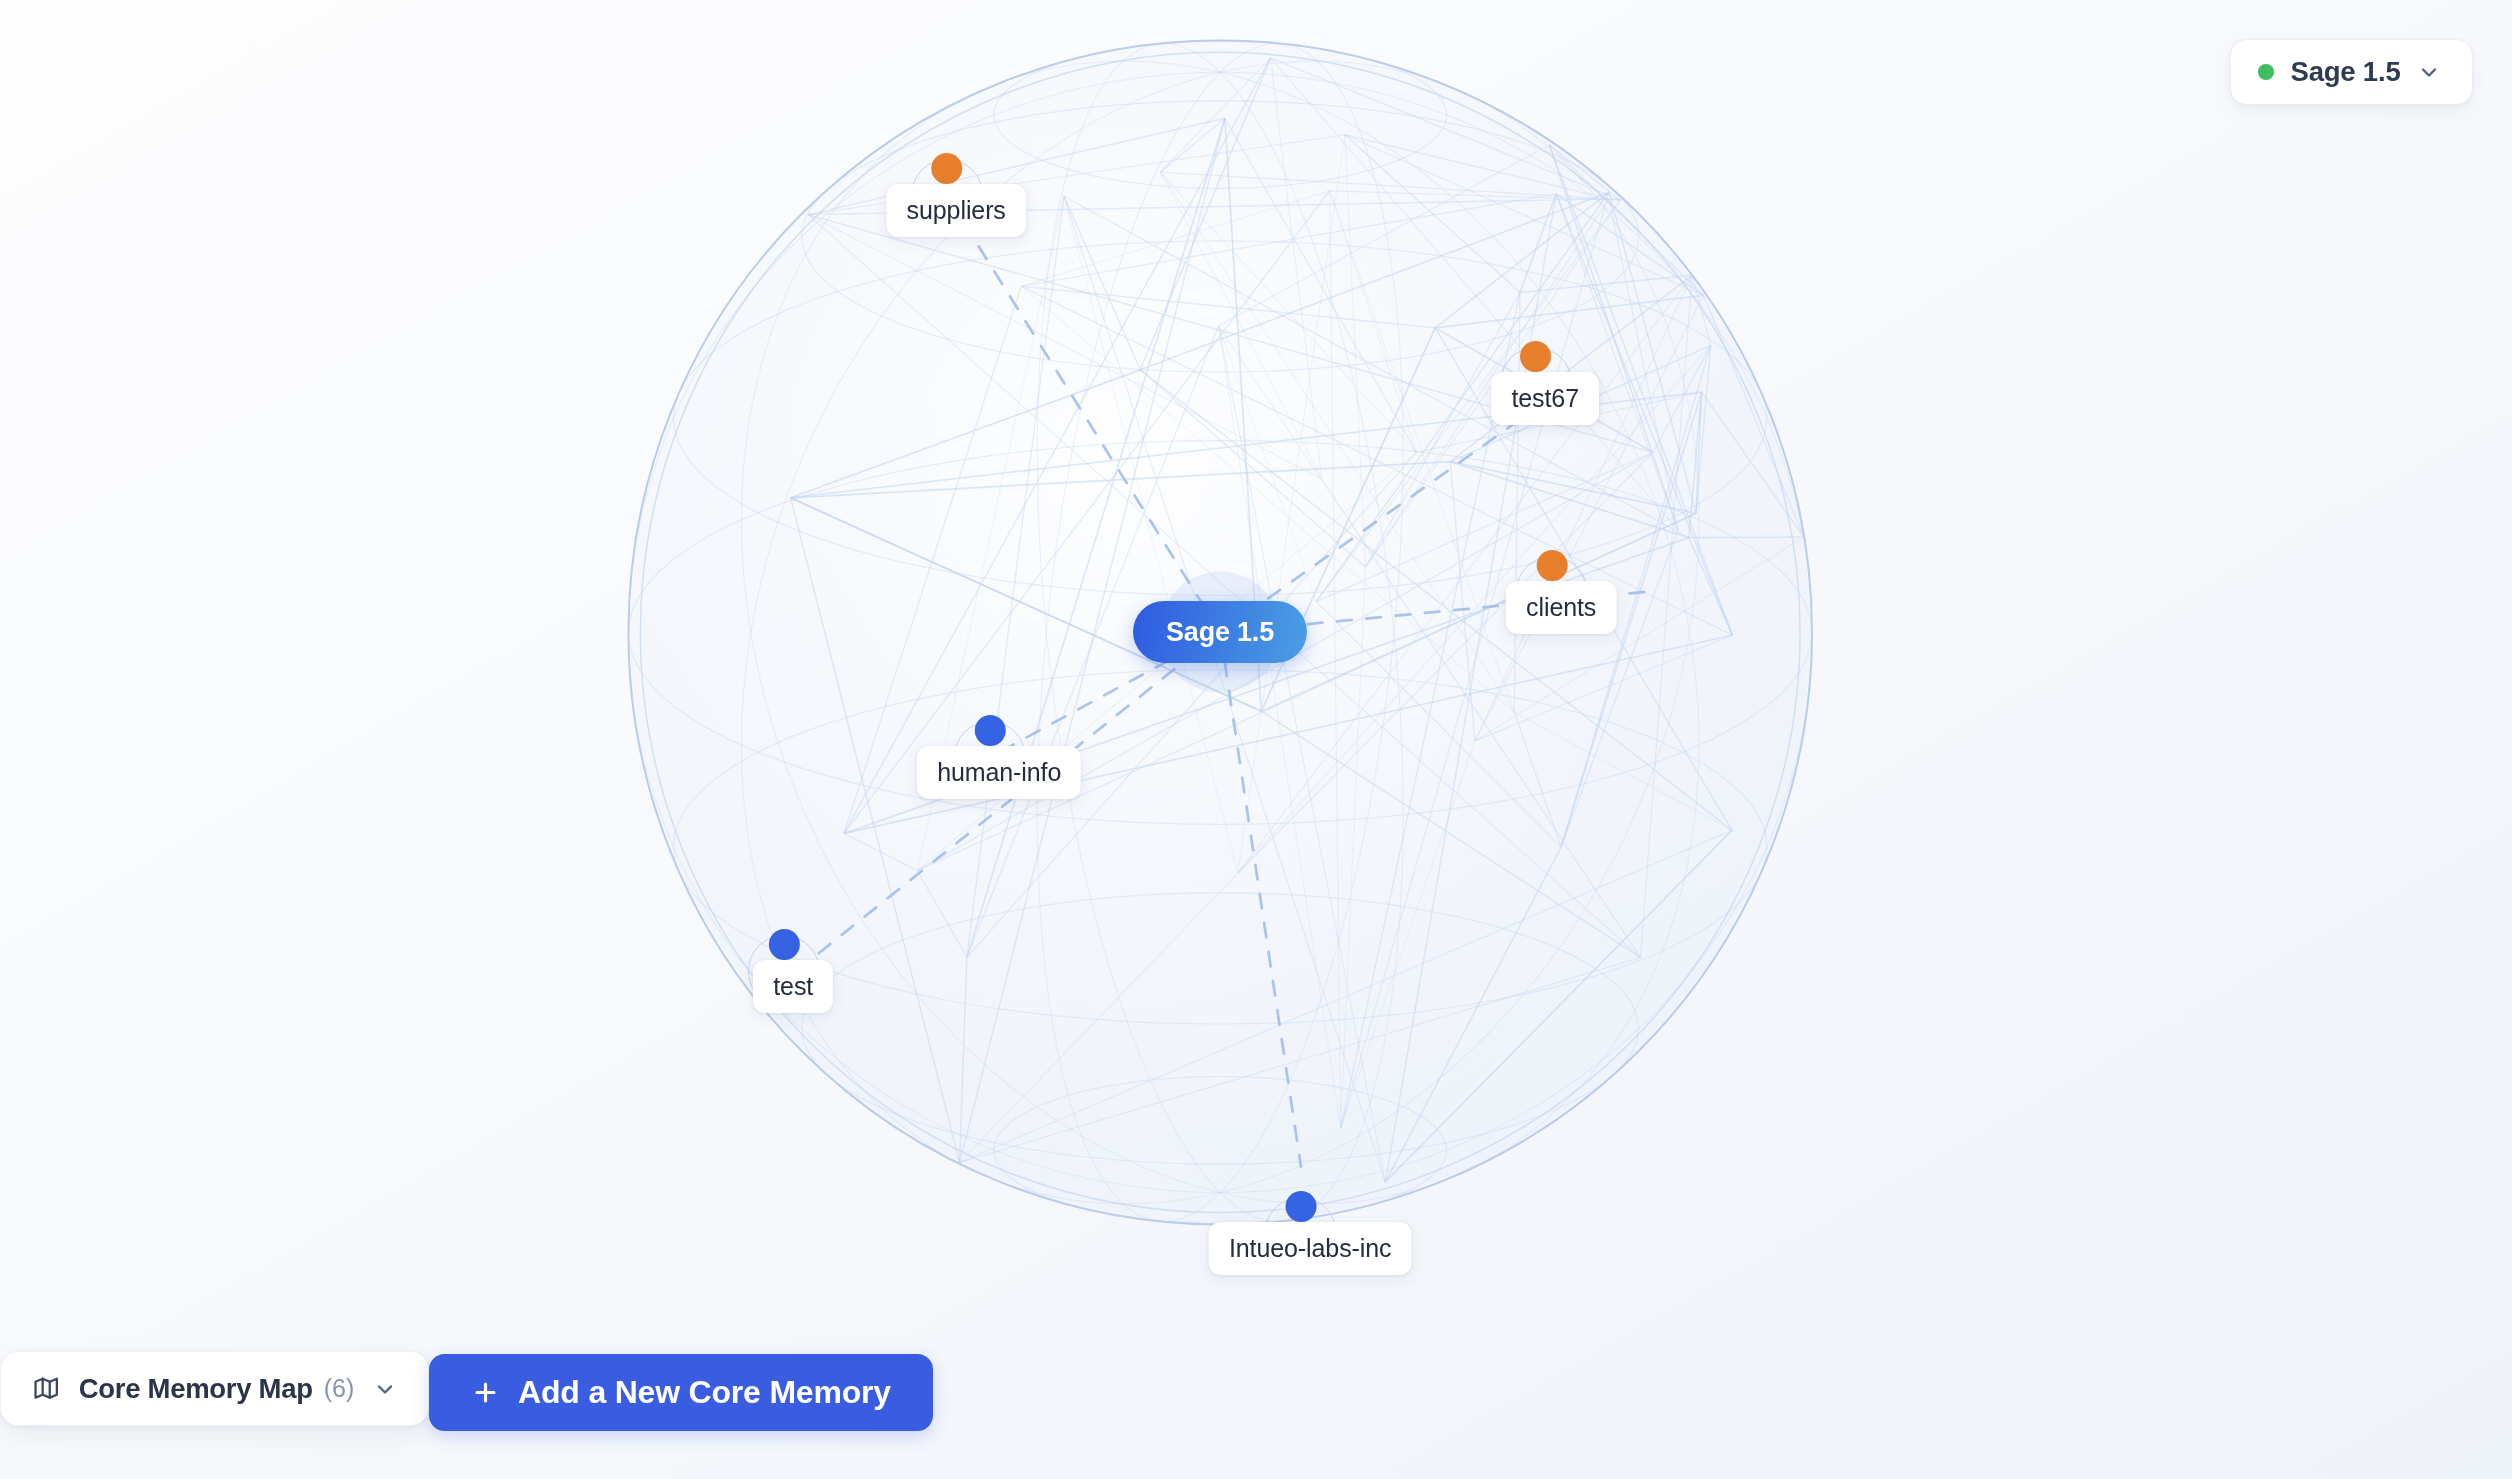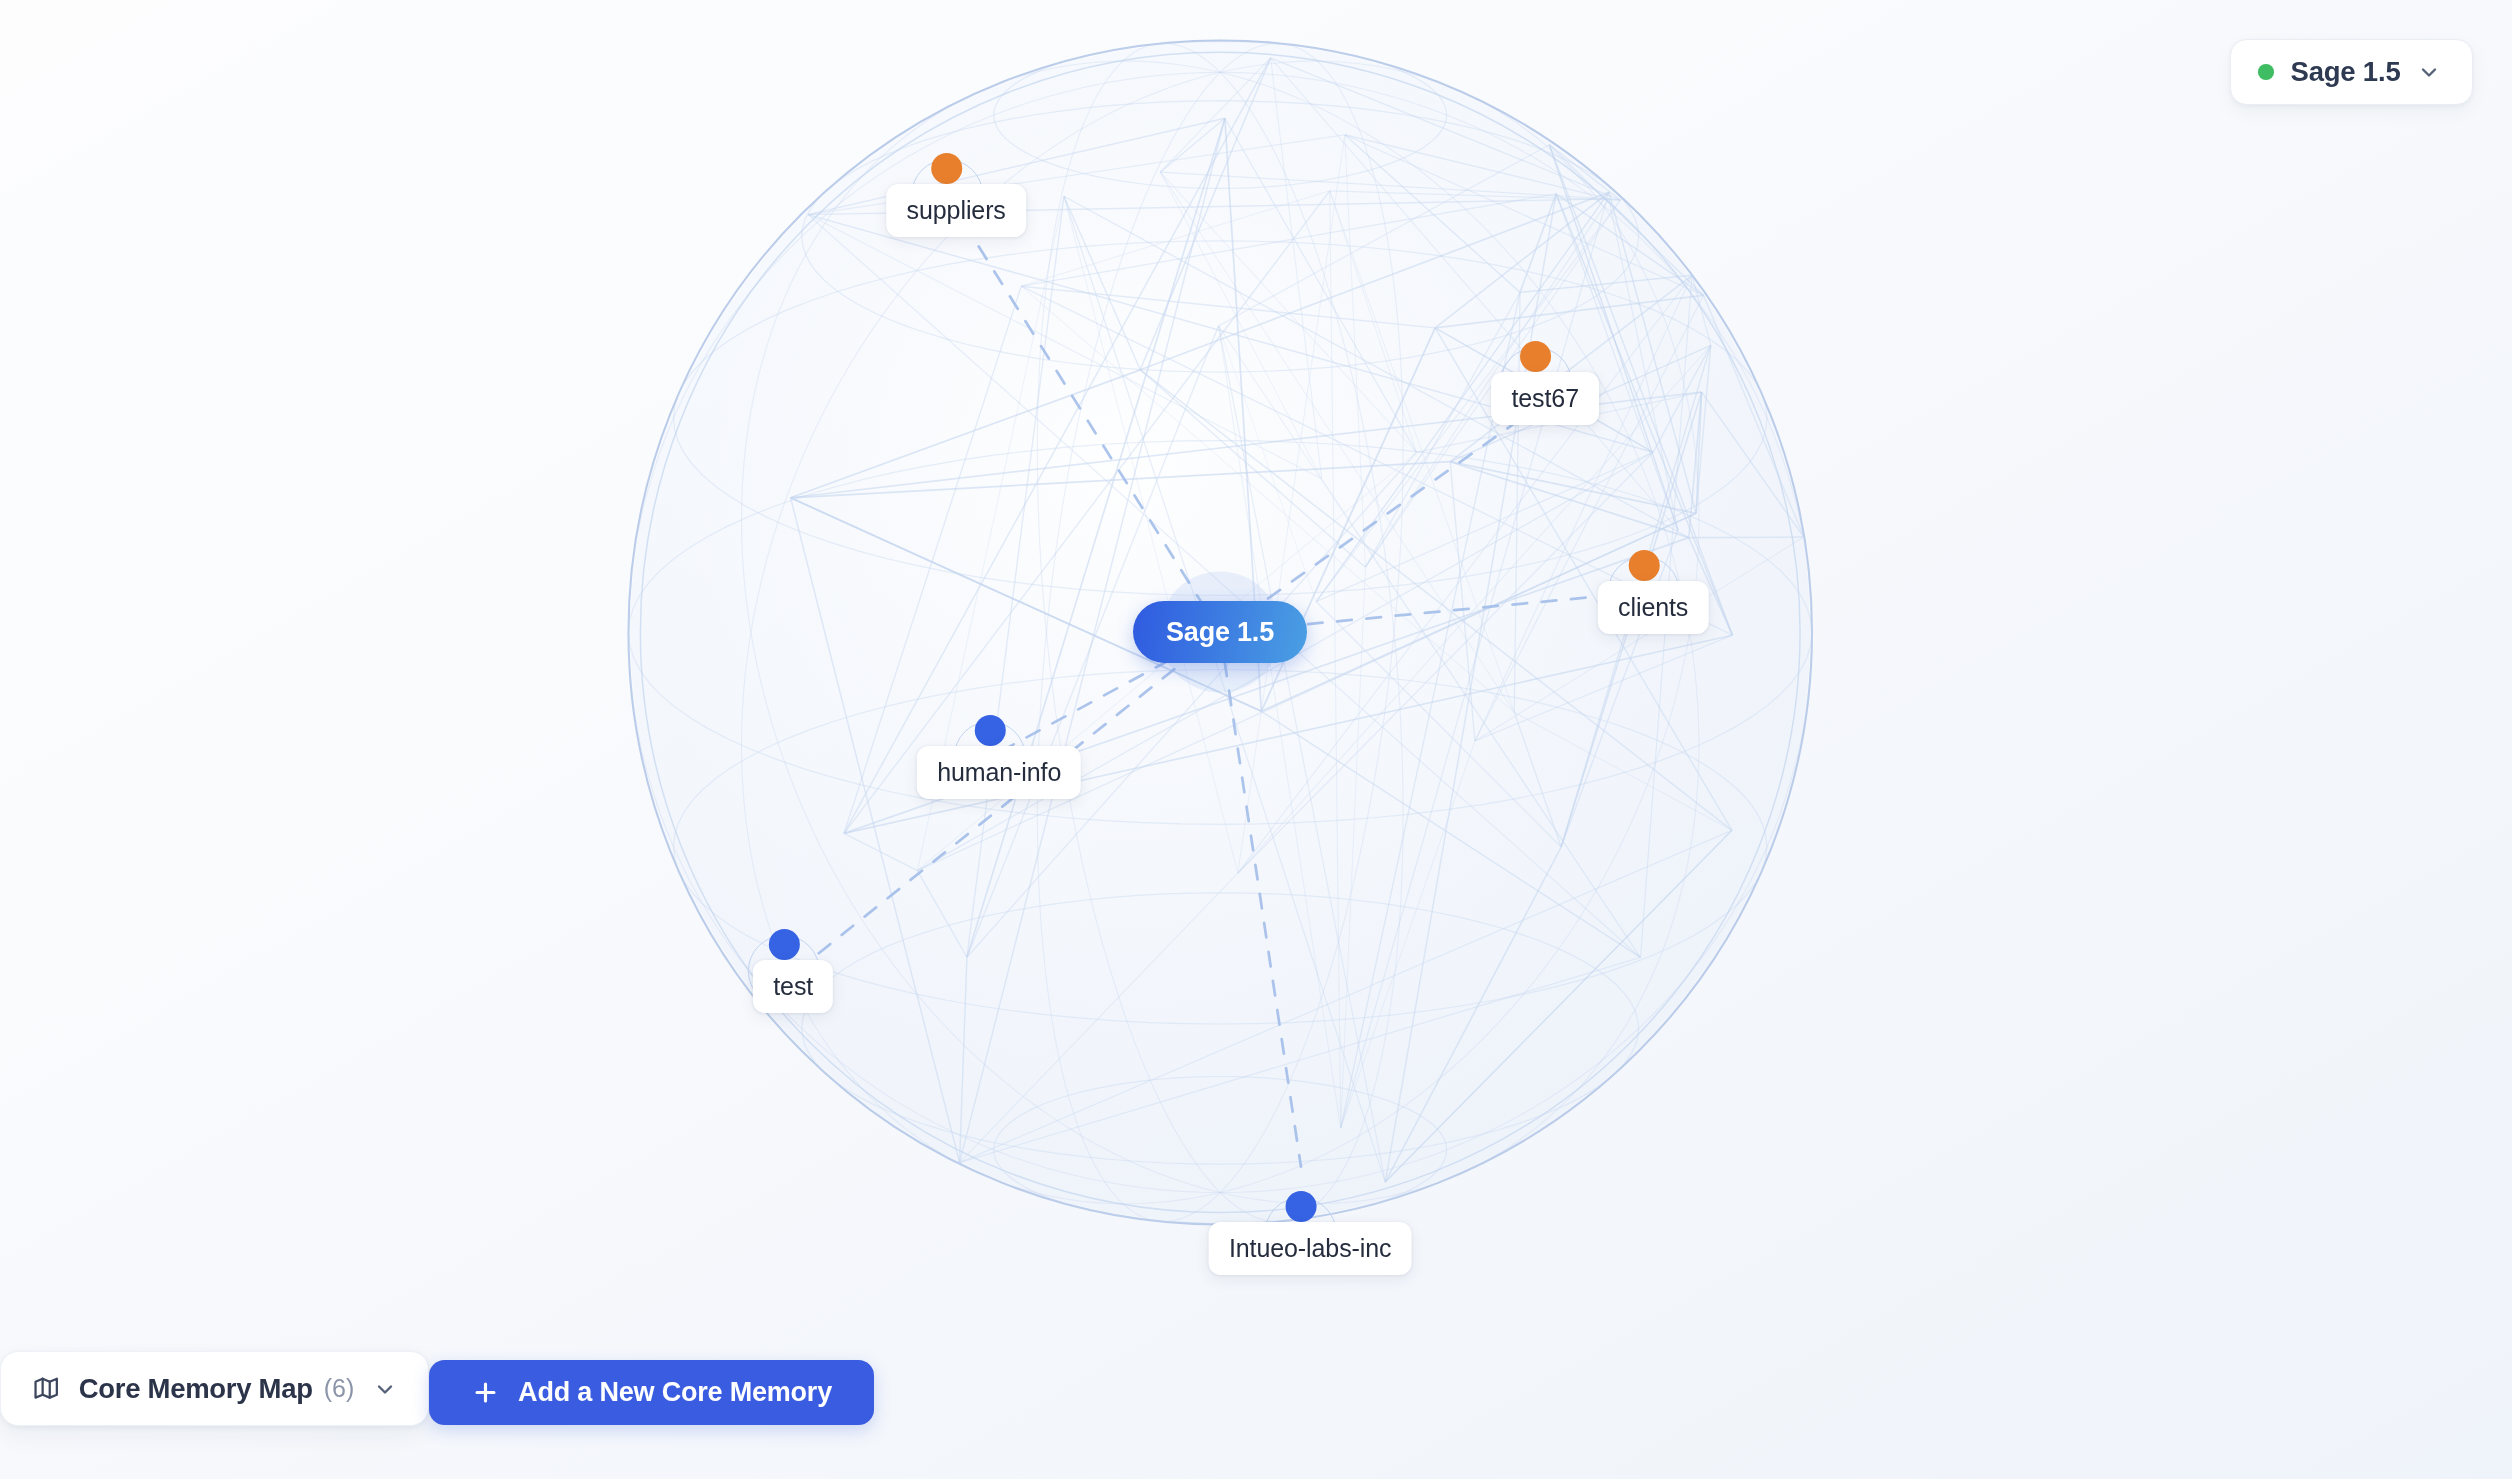--- a/index.html
+++ b/index.html
@@ -204,26 +204,26 @@
     font-weight: 400;
     color: #8b94a8;
     margin-left: -7.3px;
   }
 
   .add-memory-button {
     display: flex;
     align-items: center;
     justify-content: space-between;
     gap: 18.4px;
-    height: 65px;
+    height: 77px;
     padding: 0 42px;
     border: none;
     border-radius: 15.6px;
     font-family: inherit;
-    font-size: 27px;
+    font-size: 32px;
     font-weight: 700;
     color: #ffffff;
     letter-spacing: -0.2px;
     cursor: pointer;
     box-shadow: 0 5.5px 16.5px rgba(55, 95, 220, 0.22);
     margin-bottom: 46px;
   }
   .plus-icon {
     width: 29px;
     height: 29px;
@@ -431,21 +431,21 @@
       <div class="node" style="left: 947px; top: 195px;">
         <span class="node-ring"></span>
         <span class="node-dot" style="background: rgb(232, 127, 44);"></span>
         <span class="node-label">suppliers</span>
       </div>
       <div class="node" style="left: 1536px; top: 383px;">
         <span class="node-ring"></span>
         <span class="node-dot" style="background: rgb(232, 127, 44);"></span>
         <span class="node-label">test67</span>
       </div>
-      <div class="node" style="left: 1644px; top: 592px;">
+      <div class="node" style="left: 1552px; top: 592px;">
         <span class="node-ring"></span>
         <span class="node-dot" style="background: rgb(232, 127, 44);"></span>
         <span class="node-label">clients</span>
       </div>
       <div class="node" style="left: 990px; top: 757px;">
         <span class="node-ring"></span>
         <span class="node-dot" style="background: rgb(54, 99, 227);"></span>
         <span class="node-label">human-info</span>
       </div>
       <div class="node" style="left: 784px; top: 971px; justify-content: flex-end;">

